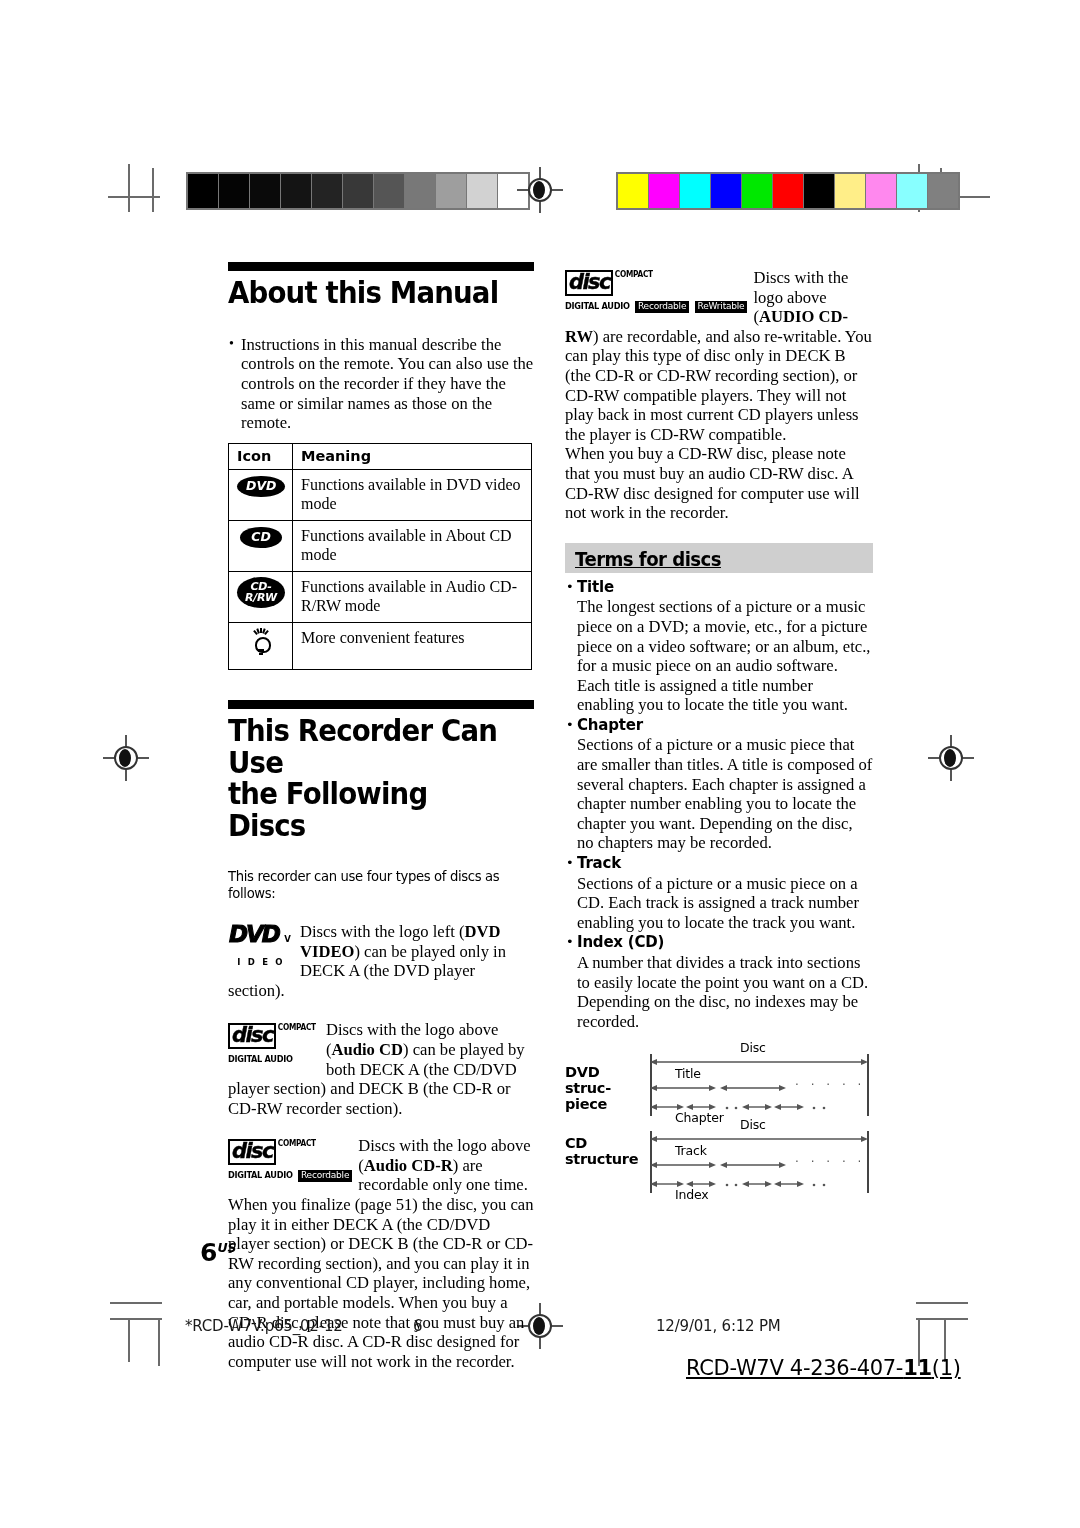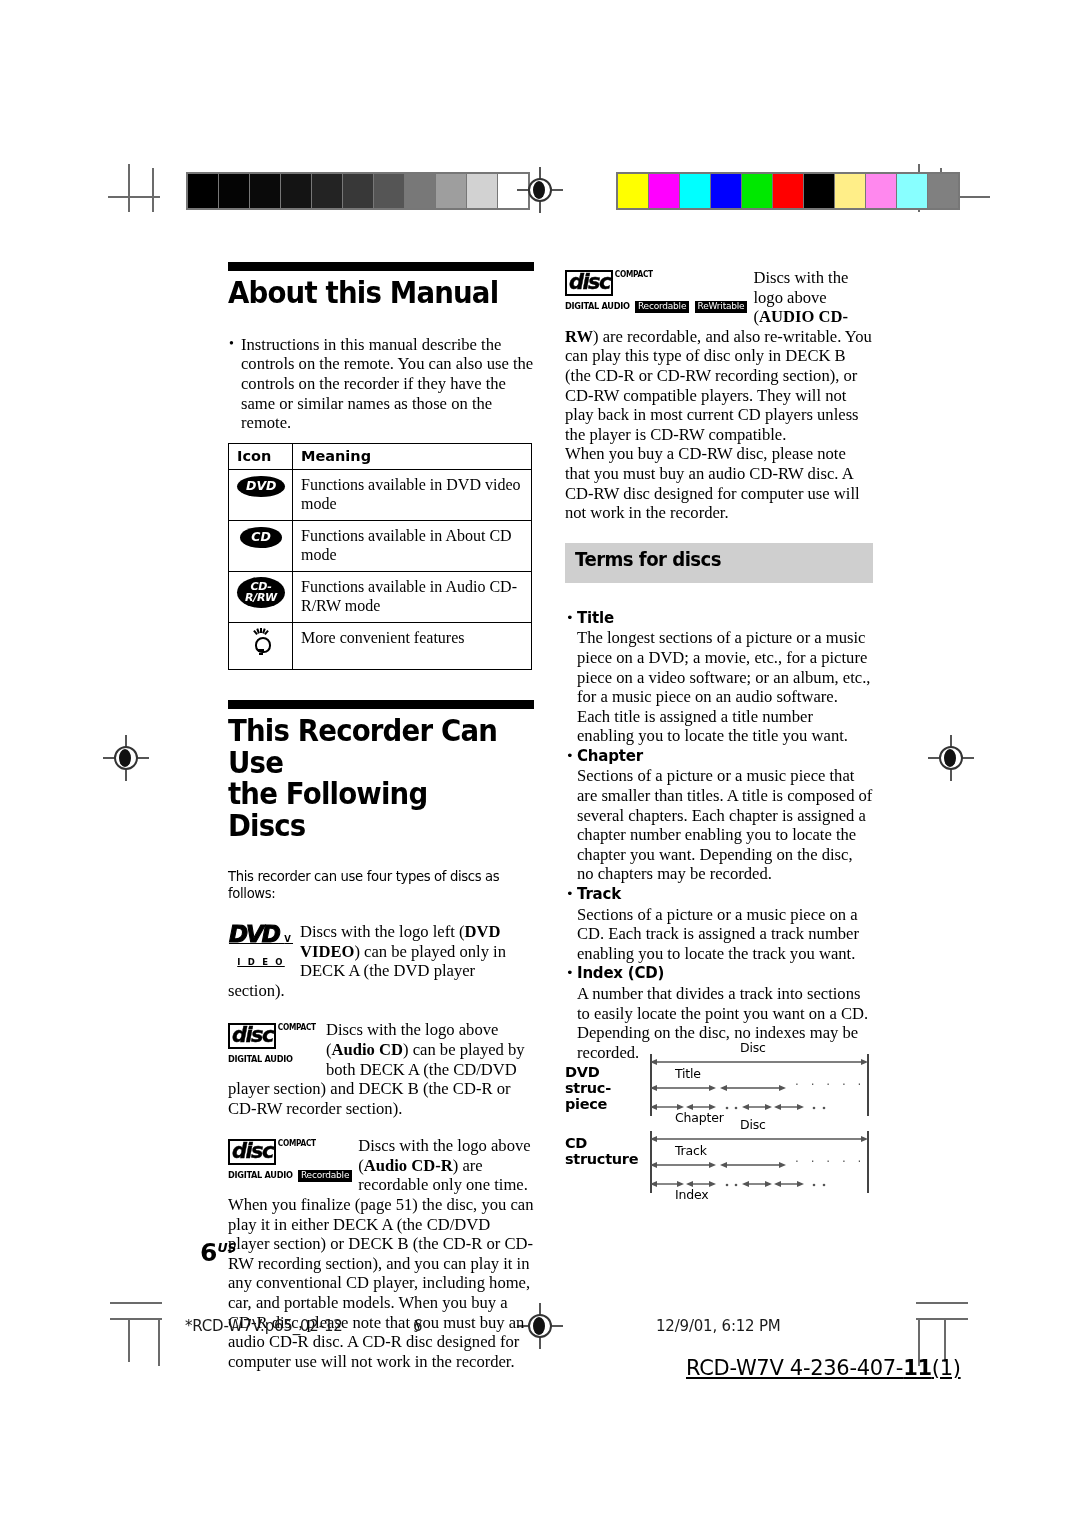--- a/index.html
+++ b/index.html
@@ -202,22 +202,23 @@
   .dvdvideo .dv-ell {
     height: 4px; background:#000; border-radius:50%; margin:1px 0 1px 0;
   }
   .dvdvideo .dv-bot {
     font-weight: 700; font-size: 8.5px; letter-spacing: 2.2px;
   }
 
   
   .gray-band {
     background: #cfcfcf;
-    padding: 5px 10px 12px 10px;
-    margin-bottom: 25px;
+    padding: 5px 10px 2px 10px;
+    margin-bottom: 4px;
+    text-decoration: underline;
   }
   .gray-band h2 {
     margin: 0;
     font-family: "DejaVu Sans", sans-serif;
     font-weight: 700;
     font-size: 19.5px;
     letter-spacing: -0.6px;
     transform: scaleX(0.93);
     transform-origin: left center;
   }
@@ -419,21 +420,21 @@
       <span>This Recorder Can Use</span><br>
       <span>the Following Discs</span>
     </h1>
 
     <div style="height:26px"></div>
     <div class="sans-note">This recorder can use four types of discs as follows:</div>
 
     <div style="height:20px"></div>
 
     <div class="body-text">
-      <span class="dvdvideo" style="float:left; width:66px; margin:2px 6px 0 0;text-decoration:underline;">
+      <span class="dvdvideo" style="float:left; width:66px; margin:2px 6px 0 0;">
         <span class="dv-top">DVD</span>
         <span class="dv-ell"></span>
         <span class="dv-bot">V I D E O</span>
       </span>
       <span>Discs with the logo left (</span><b>DVD</b>
       <b>VIDEO</b><span>) can be played only in DECK A (the DVD player section).</span>
       <div style="clear:both"></div>
     </div>
 
     <div style="height:20px"></div>

